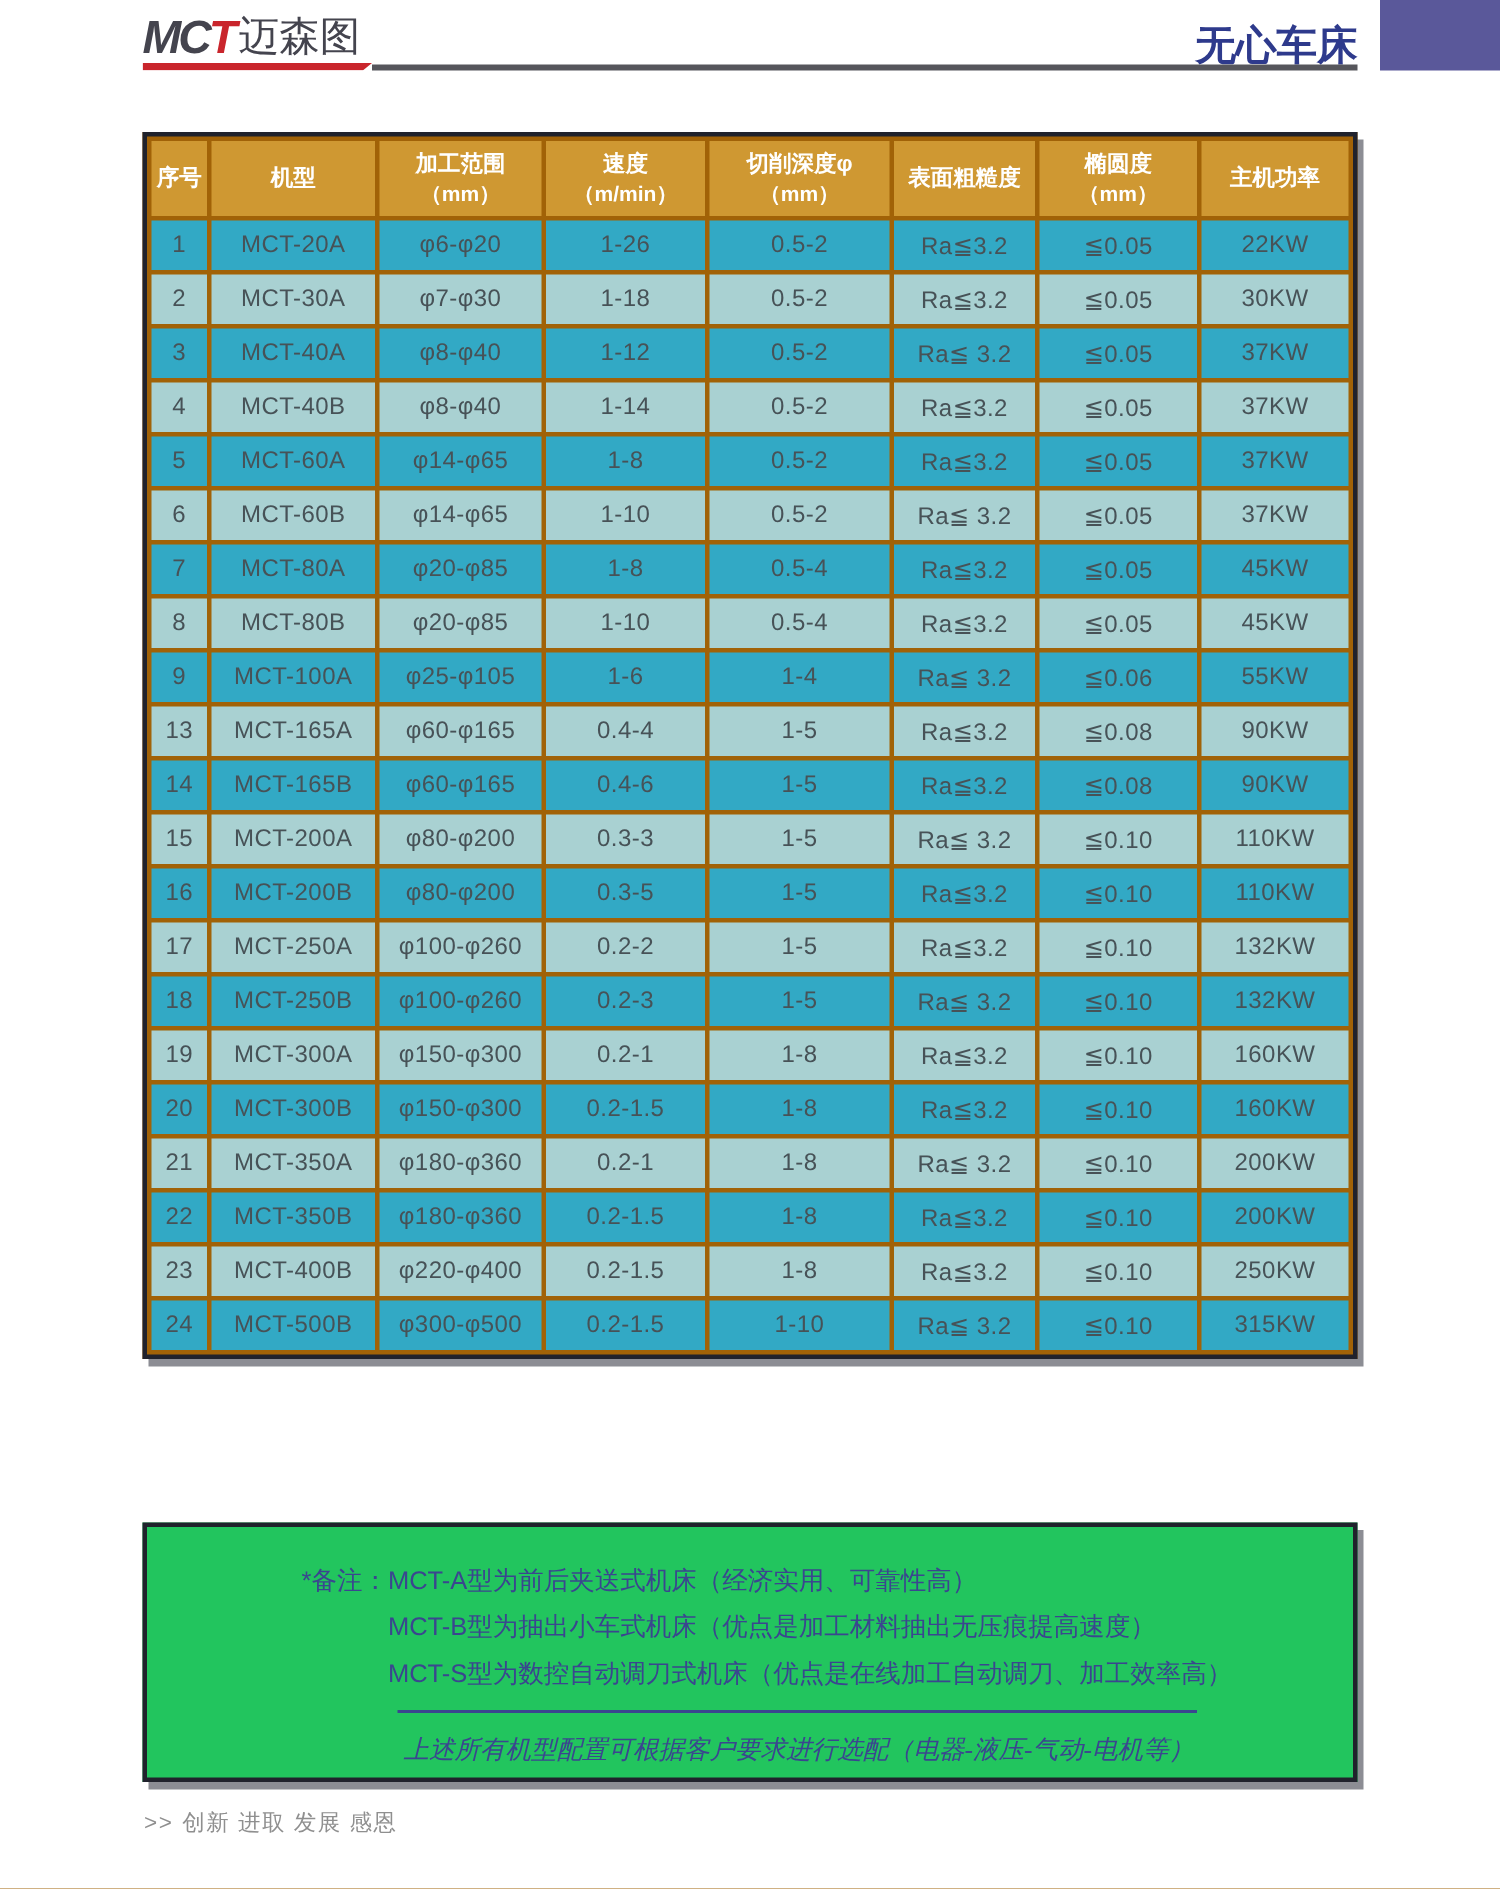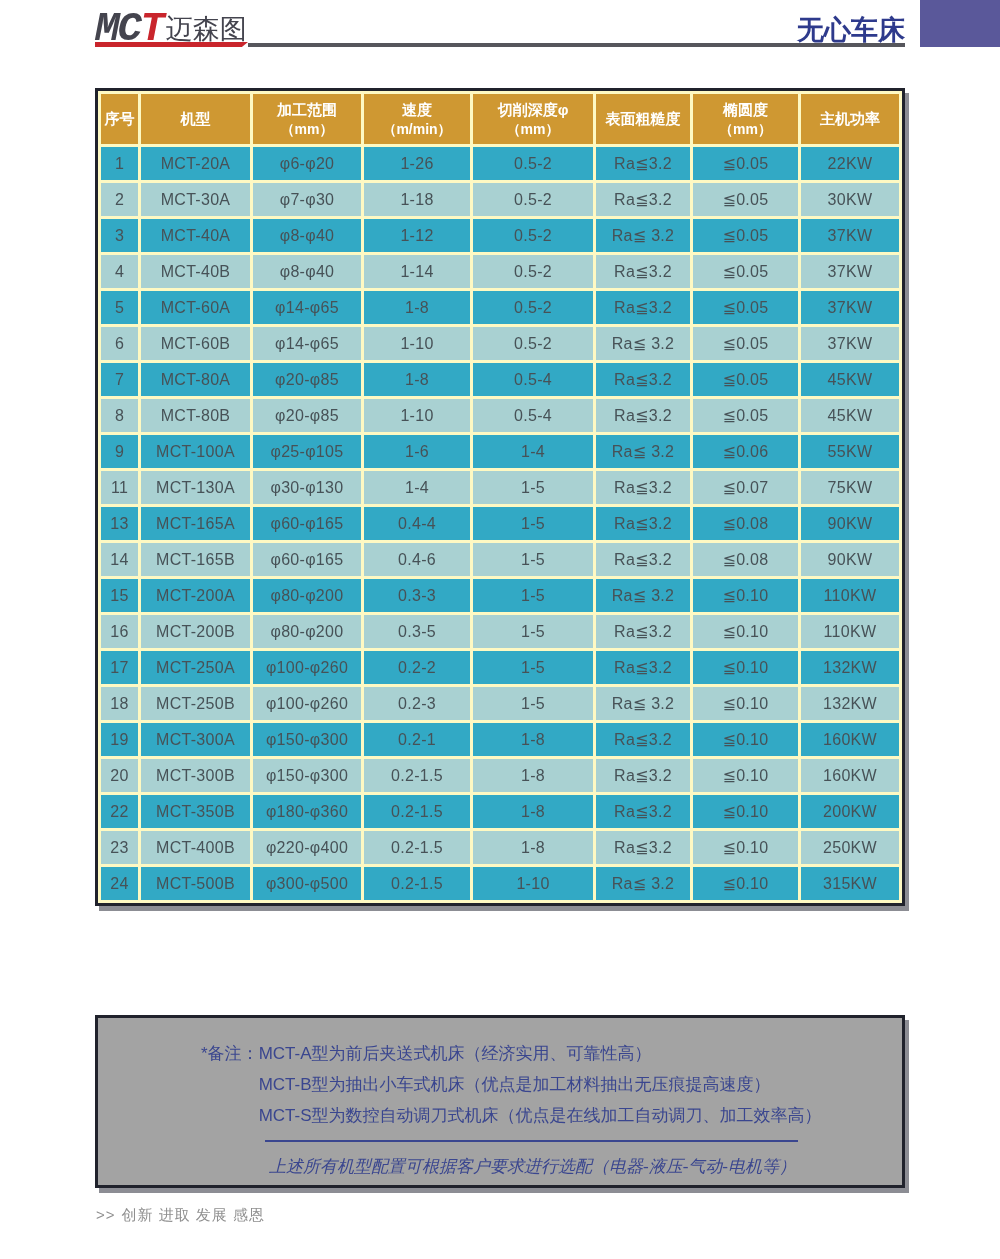--- a/index.html
+++ b/index.html
@@ -3,34 +3,34 @@
 <meta charset="utf-8">
 <style>
   html,body{margin:0;padding:0;}
   body{
     width:1000px;height:1259px;position:relative;background:#ffffff;
     font-family:"Liberation Sans","DejaVu Sans",sans-serif;
     overflow:hidden;
   }
   
   .logo{position:absolute;left:95px;top:6px;white-space:nowrap;}
-  .logo-latin{font-style:italic;font-weight:900;font-size:41px;letter-spacing:-2px;color:var(--logo-dark);font-family:Liberation Mono, monospace;}
+  .logo-latin{font-style:italic;font-weight:900;font-size:31px;letter-spacing:-2px;color:var(--logo-dark);}
   .logo-latin .t{color:var(--brand-red);}
   .logo-cn{font-size:27px;font-weight:normal;color:var(--logo-dark);margin-left:3px;vertical-align:2px;}
   .page-title{position:absolute;top:12px;right:95px;font-size:27px;font-weight:bold;color:var(--navy-title);}
   .corner-block{position:absolute;top:0;left:920px;width:80px;height:47px;background:var(--purple);}
   .rule-red{position:absolute;left:95px;top:42px;width:153px;height:5px;background:var(--brand-red);
             clip-path:polygon(0 0,100% 0,96% 100%,0 100%);}
   .rule-gray{position:absolute;left:248px;top:43px;width:657px;height:4px;background:var(--rule-gray);}
 
   
   .spec-table{
     position:absolute;left:95px;top:88px;width:810px;
     border-collapse:separate;border-spacing:3px;table-layout:fixed;
-    background:#fef9c3;border:3px solid var(--border-dark);
+    background:#a16207;border:3px solid var(--border-dark);
     box-shadow:4px 5px 0 rgba(45,48,60,.55);
   }
   .spec-table col.c0{width:37px;}  .spec-table col.c1{width:109px;}
   .spec-table col.c2{width:108px;} .spec-table col.c3{width:106px;}
   .spec-table col.c4{width:120px;} .spec-table col.c5{width:94px;}
   .spec-table col.c6{width:105px;}
   .spec-table th{
     background:var(--gold);color:#ffffff;font-size:15px;font-weight:bold;
     height:50px;line-height:1.3;text-align:center;padding:0 2px;
   }
@@ -39,21 +39,21 @@
   .spec-table td{
     height:33px;text-align:center;font-size:16px;color:var(--cell-text);
     padding:0 2px;letter-spacing:.3px;
   }
   .spec-table tbody tr:nth-child(odd)  td{background:var(--row-dark);}
   .spec-table tbody tr:nth-child(even) td{background:var(--row-light);}
 
   
   .notes{
     position:absolute;left:95px;top:1015px;width:810px;height:173px;box-sizing:border-box;
-    border:3px solid var(--border-dark);background:#a3a3a3;color:var(--navy-note);
+    border:3px solid var(--border-dark);background:#22c55e;color:var(--navy-note);
     box-shadow:4px 5px 0 rgba(45,48,60,.55);
   }
   .notes-row{display:flex;margin:20px 0 0 103px;font-size:17px;line-height:31px;}
   .notes-label{white-space:nowrap;}
   .notes-lines div{white-space:nowrap;}
   .notes-divider{width:533px;height:2px;background:var(--navy-note);margin:9px 0 0 167px;}
   .notes-config{margin:13px 0 0 171px;font-size:17px;font-style:italic;
                 font-family:"Liberation Serif","DejaVu Serif",serif;}
 
   
@@ -179,30 +179,20 @@
         <td>9</td>
         <td>MCT-100A</td>
         <td>φ25-φ105</td>
         <td>1-6</td>
         <td>1-4</td>
         <td>Ra≦ 3.2</td>
         <td>≦0.06</td>
         <td>55KW</td>
       </tr>
       <tr>
-        <td>11</td>
-        <td>MCT-130A</td>
-        <td>φ30-φ130</td>
-        <td>1-4</td>
-        <td>1-5</td>
-        <td>Ra≦3.2</td>
-        <td>≦0.07</td>
-        <td>75KW</td>
-      </tr>
-      <tr>
         <td>13</td>
         <td>MCT-165A</td>
         <td>φ60-φ165</td>
         <td>0.4-4</td>
         <td>1-5</td>
         <td>Ra≦3.2</td>
         <td>≦0.08</td>
         <td>90KW</td>
       </tr>
       <tr>
@@ -267,20 +257,30 @@
       </tr>
       <tr>
         <td>20</td>
         <td>MCT-300B</td>
         <td>φ150-φ300</td>
         <td>0.2-1.5</td>
         <td>1-8</td>
         <td>Ra≦3.2</td>
         <td>≦0.10</td>
         <td>160KW</td>
+      </tr>
+      <tr>
+        <td>21</td>
+        <td>MCT-350A</td>
+        <td>φ180-φ360</td>
+        <td>0.2-1</td>
+        <td>1-8</td>
+        <td>Ra≦ 3.2</td>
+        <td>≦0.10</td>
+        <td>200KW</td>
       </tr>
       <tr>
         <td>22</td>
         <td>MCT-350B</td>
         <td>φ180-φ360</td>
         <td>0.2-1.5</td>
         <td>1-8</td>
         <td>Ra≦3.2</td>
         <td>≦0.10</td>
         <td>200KW</td>

